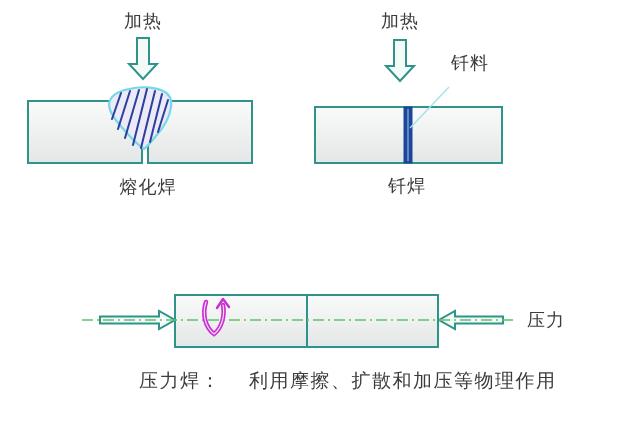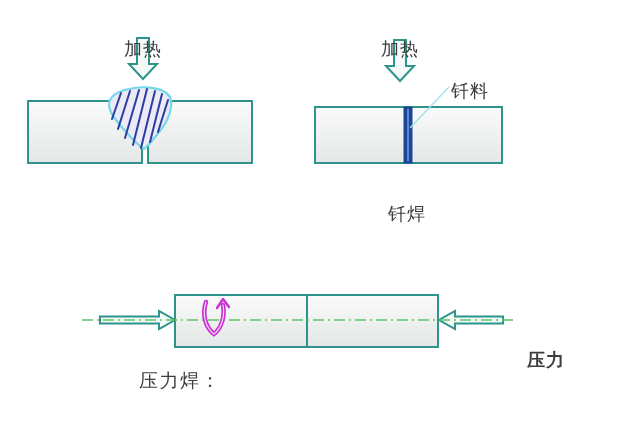--- a/index.html
+++ b/index.html
@@ -11,21 +11,21 @@
     overflow:hidden;
   }
   .lbl{
     position:absolute;
     color:var(--text-ink,#3c3c3c);
     font-size:18px;
     letter-spacing:1px;
     white-space:nowrap;
     line-height:1.1;
   }
-  .lbl.center{transform:translateX(-50%);margin-top:28px;}
+  .lbl.center{transform:translateX(-50%);}
   .caption-row{
     position:absolute;
     display:flex;
     gap:28px;
     font-size:19px;
     color:var(--text-ink,#3c3c3c);
     letter-spacing:1.5px;
     white-space:nowrap;
   }
   svg{position:absolute;left:0;top:0;}
@@ -82,22 +82,24 @@
       <path d="M 217,308 L 223,299 L 229,307" style="stroke:var(--rotation-magenta,#cb2fd2);stroke-width:2.4;stroke-linejoin:round"></path>
     </g>
   </svg>
 
   <div class="lbl center" style="left:143px;top:12px;">加热</div>
 
   <div class="lbl center" style="left:400px;top:12px;">加热</div>
 
   <div class="lbl center" style="left:470px;top:54px;">钎料</div>
 
+  <div class="lbl center" style="left:148px;top:178px;">熔化焊</div>
 
   <div class="lbl center" style="left:407px;top:178px;font-family:Liberation Mono, monospace;">钎焊</div>
 
-  <div class="lbl center" style="left:546px;top:323px;font-weight:bold;">压力</div>
+  <div class="lbl center" style="left:546px;top:311px;">压力</div>
 
   <div class="caption-row" style="left:139px;top:368px;">
     <span>压力焊：</span>
+    <span>利用摩擦、扩散和加压等物理作用</span>
   </div>
 
 </div>
 
 </body></html>

